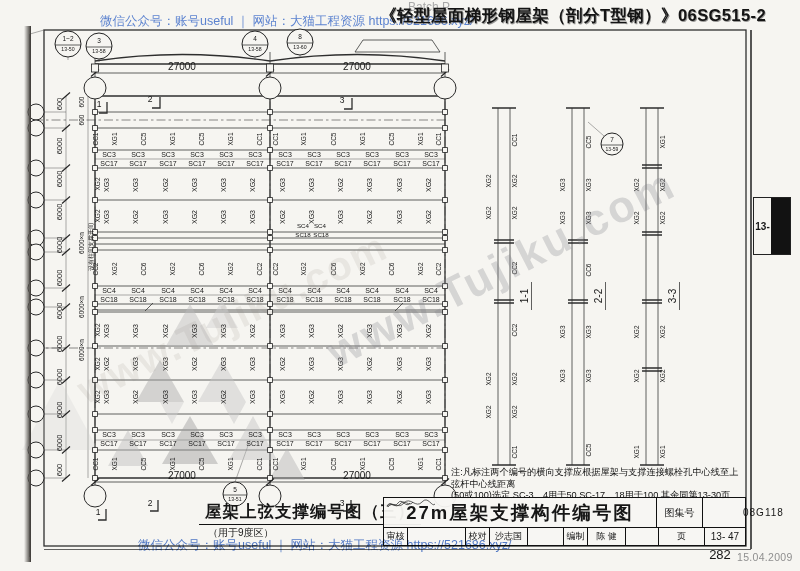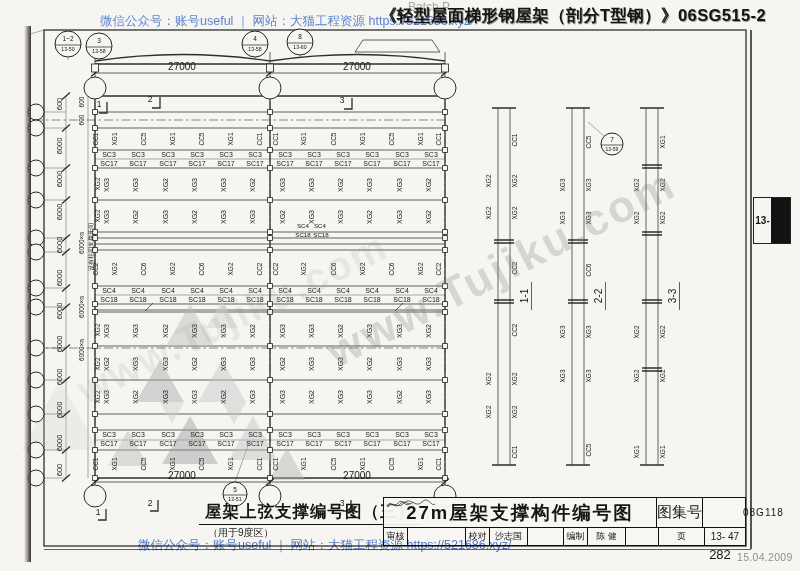--- a/index.html
+++ b/index.html
@@ -24,27 +24,27 @@
   .wm-bottom{position:absolute;left:138px;top:537px;font-size:12.5px;color:#3566c7;opacity:.85;z-index:40;mix-blend-mode:multiply;white-space:nowrap;}
   .batch{position:absolute;left:408px;top:0px;font-size:12px;color:#a8a8a8;z-index:11;}
   .note{position:absolute;left:451px;top:467px;width:294px;font-size:9.2px;line-height:11.5px;color:#101010;z-index:8;}
   .caption{position:absolute;left:160px;top:501px;width:300px;text-align:center;z-index:8;}
   .cap-title{display:inline-block;font-size:16.5px;font-weight:bold;border-bottom:1.8px solid #111;padding:0 6px 1px;letter-spacing:1px;}
   .cap-sub{font-size:10px;margin-top:1px;text-align:left;padding-left:48px;}
   .tblock{position:absolute;left:383px;top:497px;width:363px;height:49px;border:1.7px solid #111;background:rgba(247,246,242,.95);box-sizing:border-box;display:flex;flex-direction:column;z-index:20;}
   .tb-r1{display:flex;flex:1;border-bottom:1px solid #111;}
   .tb-title{flex:0 0 272px;display:flex;align-items:center;justify-content:center;font-size:18.5px;font-weight:bold;letter-spacing:2px;}
   .tb-c{border-left:1px solid #111;display:flex;align-items:center;justify-content:center;box-sizing:border-box;}
-  .tb-lab1{flex:0 0 46px;font-size:15px;}
+  .tb-lab1{flex:0 0 46px;font-size:10px;}
   .tb-val1{flex:1;font-size:10px;letter-spacing:1px;padding-left:40px;}
   .tb-r2{display:flex;height:17px;font-size:9px;}
   .tb-r2 .tb-c:first-child{border-left:none;}
   .w22{flex:0 0 23px;text-align:center;}.wsg1{flex:0 0 58px;}.w24{flex:0 0 24px;}.wnm{flex:0 0 38px;}.wsg2{flex:0 0 36px;}.wsg3{flex:0 0 33px;}.wpg{flex:0 0 46px;}.wpv{flex:1;font-size:10px;}
   .sig svg{display:block;}
-  .sidetab{position:absolute;left:753px;top:197px;width:38px;height:47px;border:1.2px solid #222;display:flex;background:#f6f5f1;box-sizing:border-box;z-index:6;}
+  .sidetab{position:absolute;left:753px;top:197px;width:38px;height:58px;border:1.2px solid #222;display:flex;background:#f6f5f1;box-sizing:border-box;z-index:6;}
   .sidetab .lab{width:17px;display:flex;align-items:center;justify-content:center;font-size:10px;font-weight:bold;}
   .sidetab .blk{flex:1;background:#121212;}
   .pageno{position:absolute;left:702px;top:547px;width:36px;text-align:center;font-size:13px;z-index:21;}
   .scandate{position:absolute;left:737px;top:551px;font-size:10.5px;color:#8f8f8f;letter-spacing:.3px;z-index:21;}
   .wm-diag{position:absolute;left:330px;top:330px;font-size:44px;font-weight:bold;color:rgba(128,128,138,.28);transform:rotate(-27deg);transform-origin:0 50%;letter-spacing:3px;white-space:nowrap;z-index:30;}
   .wm-diag2{position:absolute;left:80px;top:370px;font-size:40px;font-weight:bold;color:rgba(140,132,120,.13);transform:rotate(-26deg);transform-origin:0 50%;letter-spacing:2px;white-space:nowrap;z-index:30;}
 </style>
 </head>
 <body>
 
@@ -557,20 +557,22 @@
   <div class="batch">Batch P</div>
   <div class="wm-top">微信公众号：账号useful ｜ 网站：大猫工程资源 https://521686.xyz/</div>
   <div class="doc-title">《轻型屋面梯形钢屋架（剖分T型钢）》06SG515-2</div>
 
   <div class="caption">
     <div><span class="cap-title">屋架上弦支撑编号图（三）</span></div>
     <div class="cap-sub">（用于9度区）</div>
   </div>
 
   <div class="note">
+    <div>注:凡标注两个编号的横向支撑应根据屋架与支撑连接螺栓孔中心线至上弦杆中心线距离</div>
+    <div>(50或100)选定,SC-3、4用于50,SC-17、18用于100,其余同第13-30页.</div>
   </div>
 
   <div class="tblock">
     <div class="tb-r1">
       <div class="tb-title">27m屋架支撑构件编号图</div>
       <div class="tb-c tb-lab1">图集号</div>
       <div class="tb-c tb-val1">08G118</div>
     </div>
     <div class="tb-r2">
       <div class="tb-c w22">审核</div>

